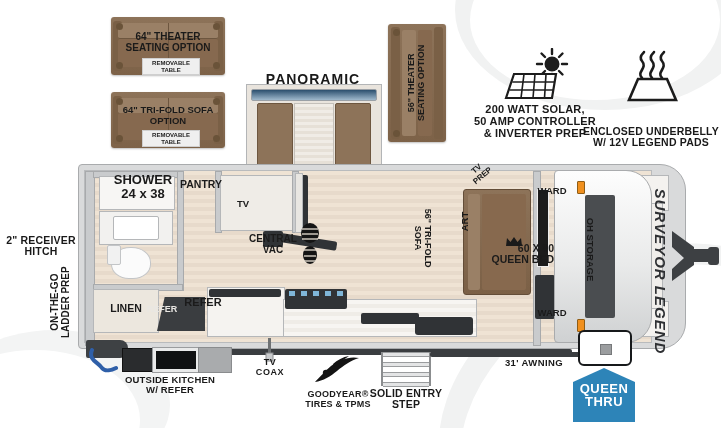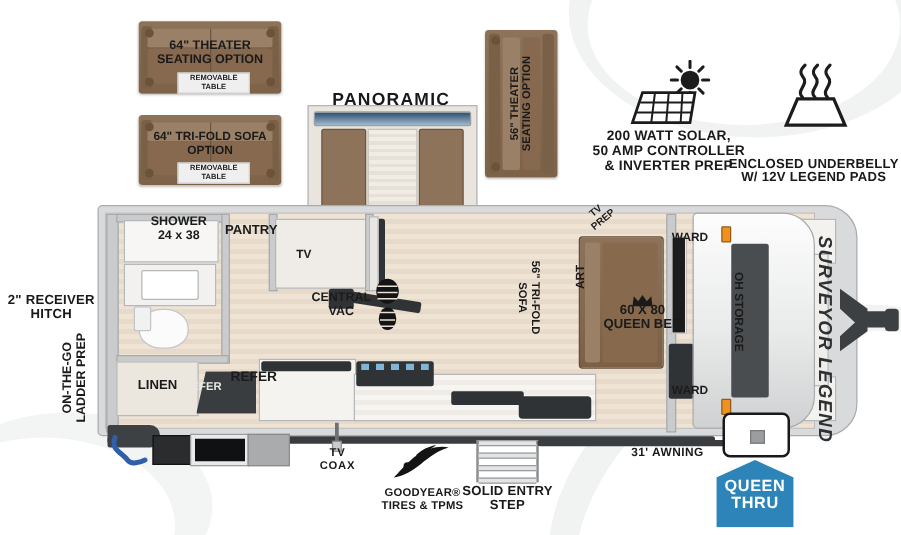--- a/index.html
+++ b/index.html
@@ -283,21 +283,21 @@
       </div>
     </div>
   </div>
 
   <svg style="position:absolute;left:672px;top:225px;" width="48" height="62">
     <polygon points="0,6 22,22 22,40 0,56 0,44 12,33 0,22" fill="#3d4043"></polygon>
     <rect x="20" y="24" width="20" height="13" fill="#3d4043" rx="2"></rect>
     <rect x="36" y="22" width="11" height="18" fill="#3d4043" rx="3"></rect>
   </svg>
 
-  <div class="plan-txt" style="left:100px;top:173px;width:86px;font-size:10px;">
+  <div class="plan-txt" style="left:100px;top:173px;width:86px;font-size:13px;">
     <div>SHOWER</div>
     <div>24 x 38</div>
   </div>
 
   <div class="plan-txt" style="left:168px;top:179px;width:66px;font-size:10.5px;">PANTRY</div>
 
   <div class="plan-txt" style="left:232px;top:199px;width:22px;font-size:9.5px;">TV</div>
 
   <div class="plan-txt" style="left:240px;top:234px;width:66px;font-size:10px;">
     <div>CENTRAL</div>
@@ -347,21 +347,21 @@
   <div style="position:absolute;left:548px;top:206px;width:86px;height:86px;
               display:flex;align-items:center;justify-content:center;pointer-events:none;">
     <div style="transform:rotate(90deg);font-weight:bold;font-size:9.5px;color:#1a1a1a;white-space:nowrap;">OH STORAGE</div>
   </div>
 
   <div style="position:absolute;left:479px;top:233px;width:70px;text-align:center;">
     <svg width="18" height="11" viewBox="0 0 18 11">
       <path d="M1 10 L2 2 L5.5 6 L9 1 L12.5 6 L16 2 L17 10 Z" fill="#1a1a1a"></path>
     </svg>
   </div>
-  <div class="plan-txt" style="left:474px;top:243px;width:80px;font-size:10.5px;">
+  <div class="plan-txt" style="left:474px;top:243px;width:80px;font-size:10.5px;text-align:right;">
     <div>60 X 80</div>
     <div>QUEEN BED</div>
   </div>
 
   <div class="logo" style="left:600px;top:240px;width:120px;text-align:center;font-size:15px;
                            letter-spacing:1px;">
     <span>SURVEYOR LEGEND</span>
   </div>
 
   <div class="lbl" style="left:2px;top:235px;width:78px;font-size:10.5px;">
@@ -386,20 +386,24 @@
     <path d="M4 2 C0 12, 10 14, 14 20 C17 24, 24 22, 28 20" stroke="#2f5fa8" stroke-width="4" fill="none" stroke-linecap="round"></path>
   </svg>
   <div style="position:absolute;left:122px;top:348px;width:32px;height:22px;background:#2a2c2e;
               border:1px solid #121212;"></div>
   <div style="position:absolute;left:152px;top:347px;width:46px;height:24px;background:#e9eaea;
               border:1px solid #9a9c9e;">
     <div style="position:absolute;left:3px;top:3px;right:3px;bottom:3px;background:#0f1112;"></div>
   </div>
   <div style="position:absolute;left:198px;top:347px;width:32px;height:24px;background:#a9abad;
               border:1px solid #8a8c8e;"></div>
+  <div class="lbl" style="left:108px;top:375px;width:124px;font-size:9.5px;">
+    <div>OUTSIDE KITCHEN</div>
+    <div>W/ REFER</div>
+  </div>
 
   <svg style="position:absolute;left:264px;top:338px;" width="12" height="26">
     <rect x="4" y="0" width="3" height="16" fill="#6e7173"></rect>
     <rect x="2" y="15" width="7" height="8" fill="#c9cbcd" stroke="#8a8c8e"></rect>
   </svg>
   <div class="lbl" style="left:248px;top:358px;width:44px;font-size:9px;letter-spacing:.6px;">
     <div>TV</div>
     <div>COAX</div>
   </div>
 

